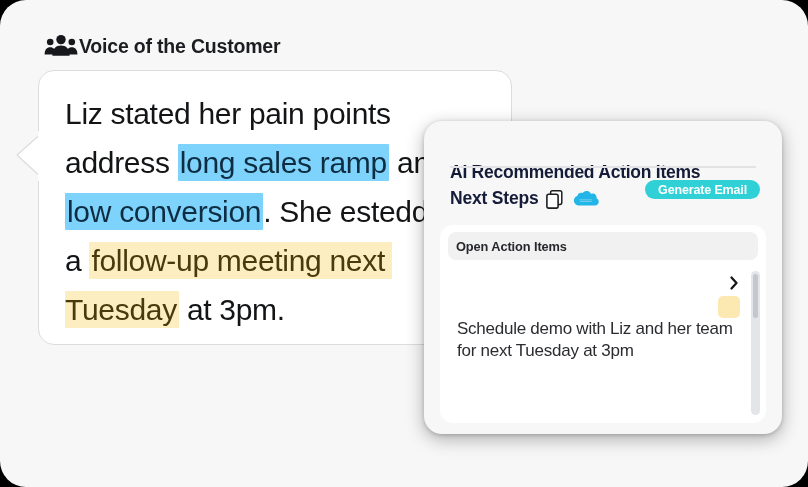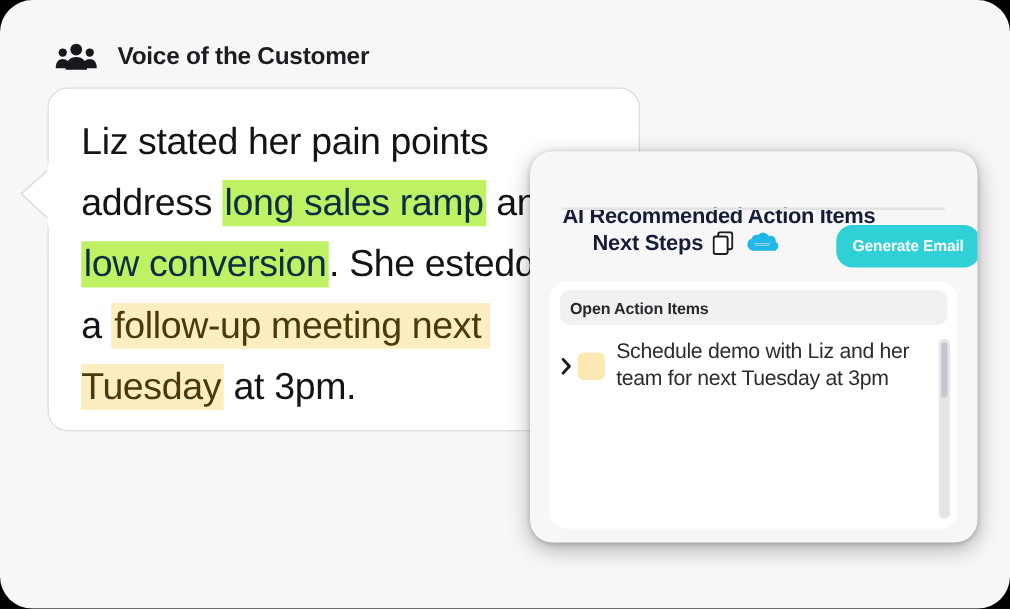--- a/index.html
+++ b/index.html
@@ -32,21 +32,22 @@
     border-radius: 26px;
     overflow: hidden;
   }
 
   
   #voc-header {
     position: absolute;
     left: 44px;
     top: 34px;
     display: flex;
-    gap: 16px;
+    align-items: center;
+    gap: 1px;
   }
   #voc-header .people-icon {
     display: block;
     width: 34px;
     height: 24px;
   }
   #voc-title {
     font-size: 19.5px;
     font-weight: bold;
     color: #1b1d20;
@@ -80,21 +81,21 @@
     left: 26px;
     top: 18px;
     width: 430px;
     font-size: 30px;
     line-height: 49px;
     color: #121416;
     letter-spacing: -0.3px;
     white-space: pre-wrap;
   }
   .hl-blue {
-    background: #bef264;
+    background: #7dd3fc;
     color: #0e2c42;
     padding: 2px 2px;
     border-radius: 1px;
   }
   .hl-yellow {
     background: #fceec0;
     color: #4a3a0b;
     padding: 2px 2px;
     border-radius: 1px;
   }
@@ -133,22 +134,21 @@
     border-radius: 1px;
   }
 
   #next-steps-row {
     position: absolute;
     left: 26px;
     top: 58px;
     width: 310px;
     height: 30px;
     display: flex;
-    align-items: center;
-    margin-left: 24px;
+    align-items: flex-end;
   }
   #next-steps-label {
     font-size: 17.5px;
     font-weight: bold;
     color: #141c38;
     letter-spacing: -0.2px;
     white-space: nowrap;
   }
   #copy-icon {
     display: block;
@@ -159,21 +159,21 @@
   #salesforce-logo {
     display: block;
     width: 27px;
     height: 19px;
     margin-left: 9px;
   }
   #generate-email-button {
     position: absolute;
     right: 0;
     top: 1px;
-    height: 34px;
+    height: 19px;
     padding: 0 13px;
     background: #2fd0d6;
     color: #ffffff;
     border: none;
     border-radius: 13px;
     font-family: "Liberation Sans", sans-serif;
     font-size: 12.5px;
     font-weight: bold;
     letter-spacing: -0.15px;
     white-space: nowrap;
@@ -217,22 +217,23 @@
     position: absolute;
     left: 0;
     top: 42px;
     width: 326px;
     height: 156px;
     overflow: hidden;
   }
   .action-item {
     position: relative;
     display: flex;
-    align-items: center;
+    align-items: flex-end;
     padding: 3px 26px 6px 8px;
+    flex-direction: column;
   }
   .chev-icon {
     flex: 0 0 auto;
     width: 11px;
     height: 22px;
     margin-top: 2px;
   }
   .swatch {
     flex: 0 0 auto;
     width: 22px;

